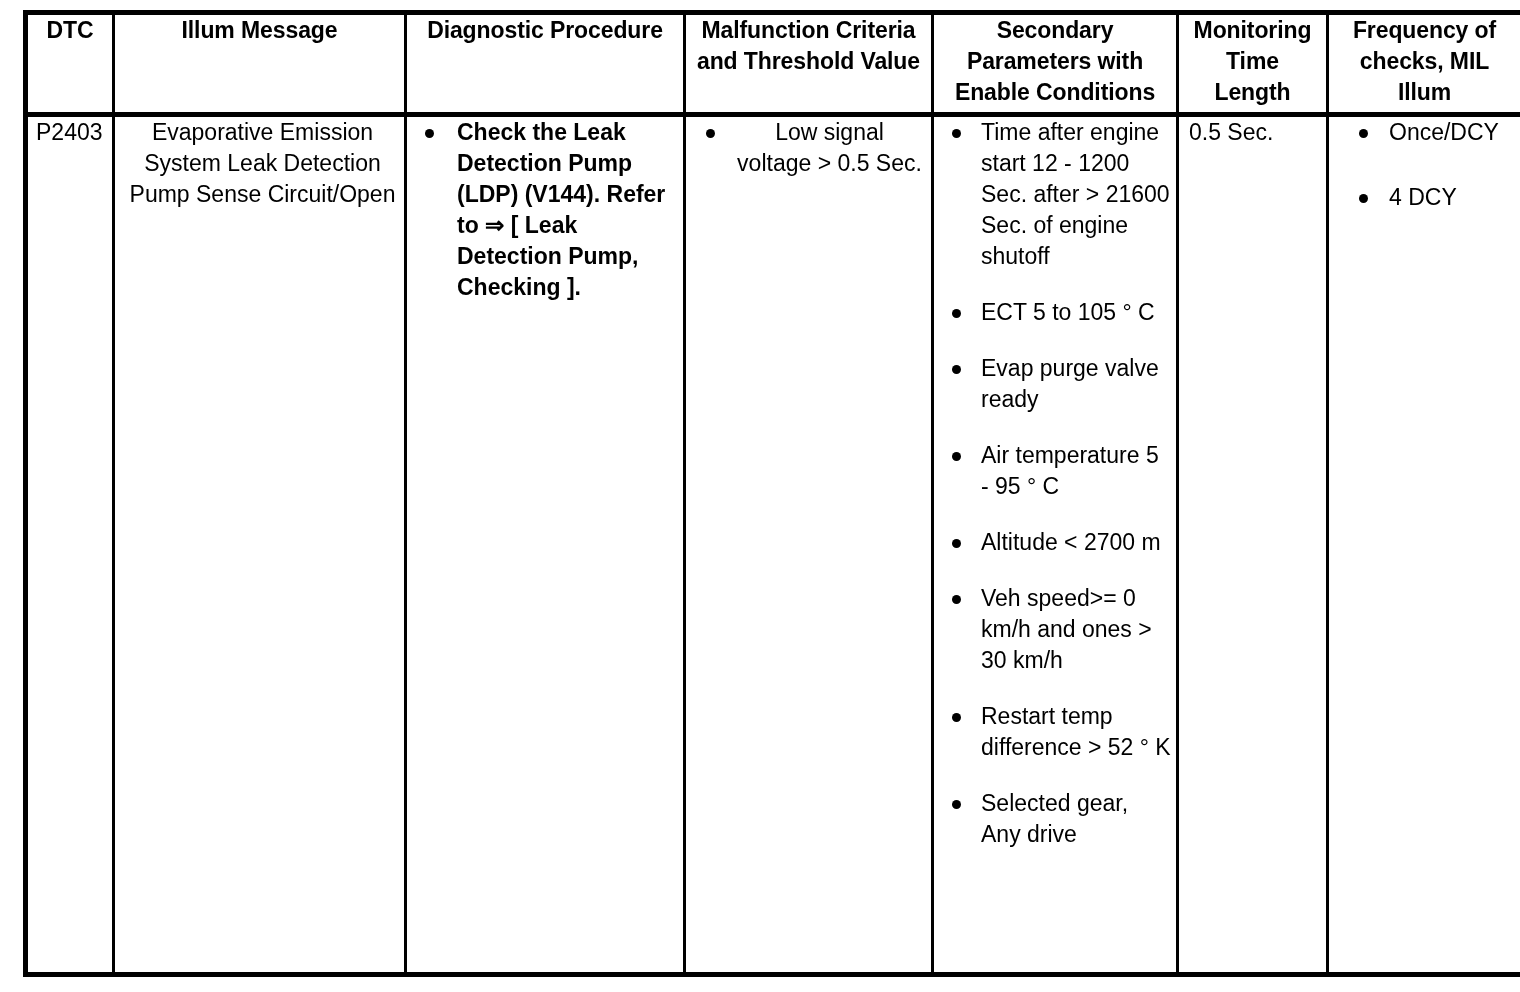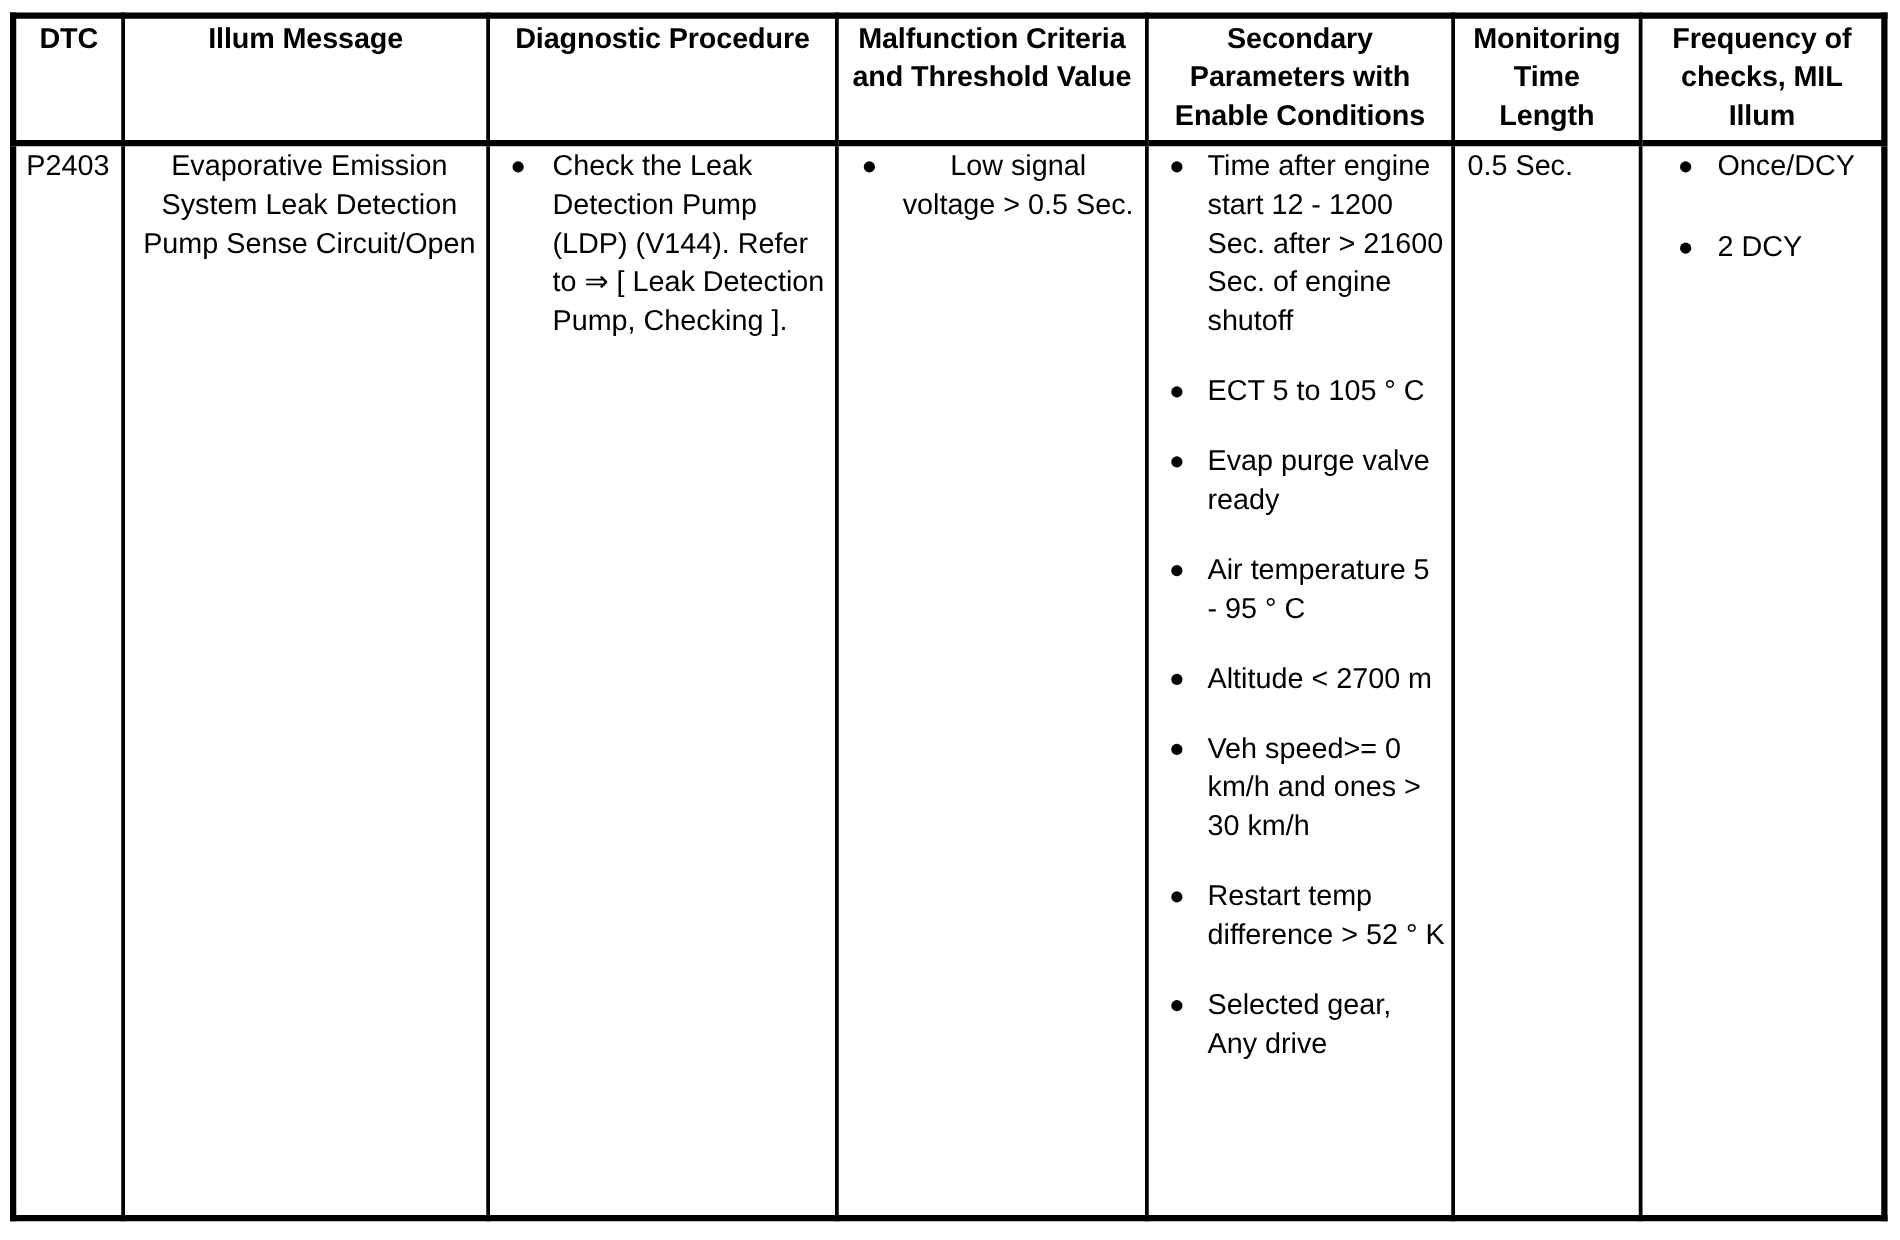--- a/index.html
+++ b/index.html
@@ -14,20 +14,21 @@
     font-family: "Liberation Sans", sans-serif;
     color: #000000;
     overflow: hidden;
   }
 
   .page {
     position: relative;
     width: 1222px;
     height: 992px;
     background: #ffffff;
+    margin-left: 15px;
   }
 
   table.dtc-table {
     position: absolute;
     left: 8px;
     top: 10px;
     width: 1497px;
     border-collapse: collapse;
     table-layout: fixed;
     background: #ffffff;
@@ -129,21 +130,21 @@
     border-radius: 50%;
     background: #000;
   }
 
   
   td.td-sec ul.blist > li { margin-bottom: 25px; padding-left: 37px; }
   td.td-sec .cell-pad { padding-left: 10px; padding-right: 4px; }
 
   
   td.td-diag ul.blist > li { padding-left: 40px; }
-  td.td-diag .cell-pad { padding-left: 10px; padding-right: 8px; }
+  td.td-diag .cell-pad { padding-left: 10px; padding-right: 8px; font-weight: bold; }
 
   
   td.td-malf ul.blist > li { padding-left: 38px; text-align: center; }
   td.td-malf .cell-pad { padding-left: 12px; padding-right: 8px; }
 
   
   td.td-freq ul.blist > li { margin-bottom: 34px; padding-left: 38px; }
   td.td-freq .cell-pad { padding-left: 22px; padding-right: 6px; }
 
   .nowrap { white-space: nowrap; }
@@ -269,21 +270,21 @@
 
         <td class="td-freq">
           <div class="cell-pad">
             <ul class="blist">
               <li>
                 <span class="bullet"></span>
                 <span class="nowrap">Once/DCY</span>
               </li>
               <li>
                 <span class="bullet"></span>
-                <span class="nowrap">2 DCY</span>
+                <span class="nowrap">4 DCY</span>
               </li>
             </ul>
           </div>
         </td>
 
       </tr>
     </tbody>
   </table>
 
 </div>

